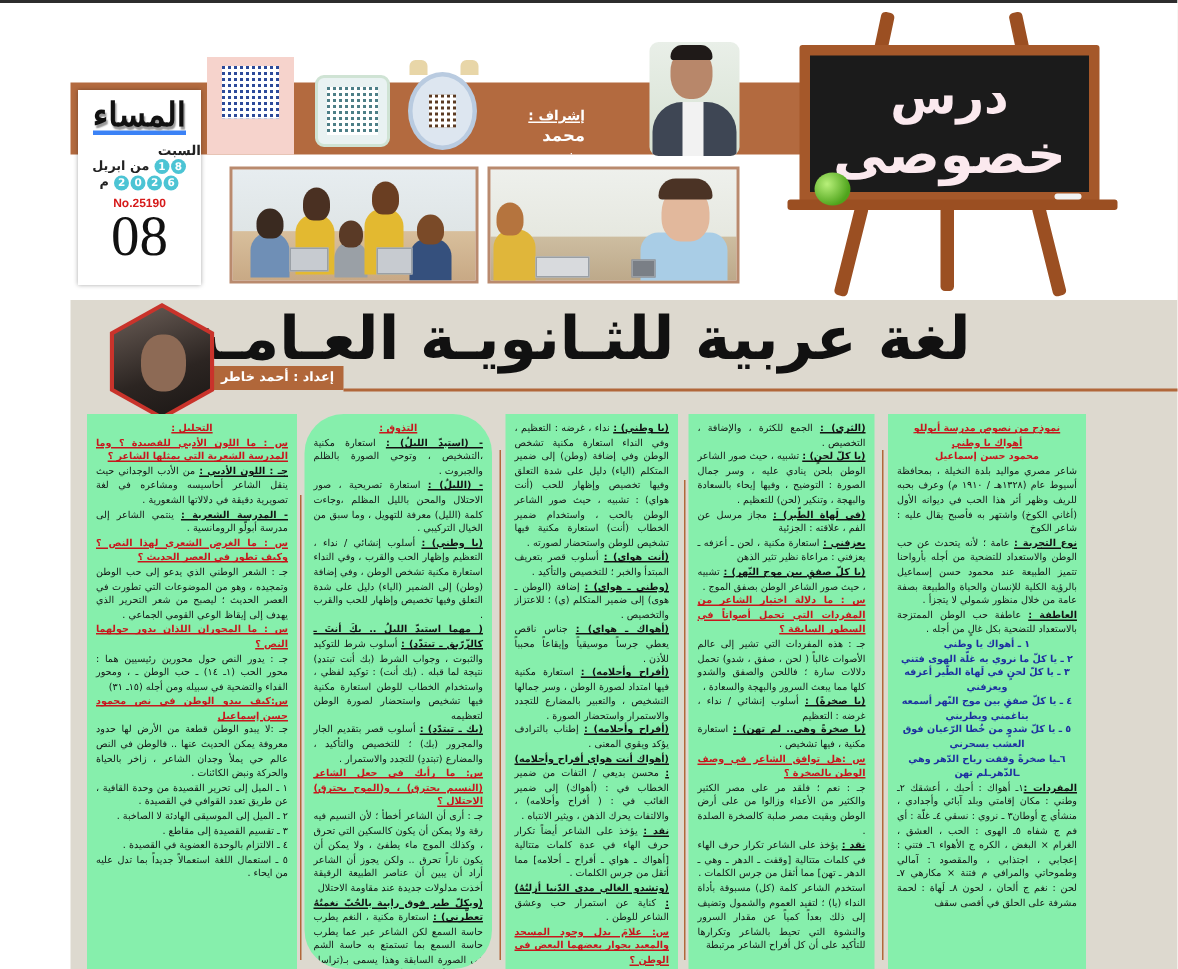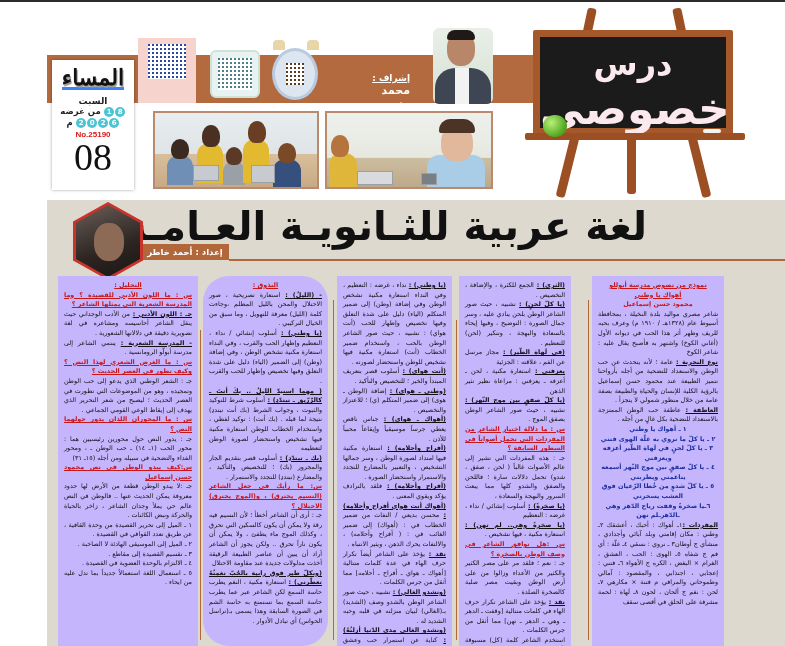--- a/index.html
+++ b/index.html
@@ -4,42 +4,42 @@
 <style>
   * { box-sizing: border-box; margin: 0; padding: 0; }
   html, body { width: 785px; height: 646px; overflow: hidden; background: #ffffff; }
   body { position: relative; font-family: "DejaVu Sans", sans-serif; direction: ltr; }
   .topline { position: absolute; left: 0; top: 0; width: 785px; height: 2px; background: #2d2d2d; }
 
   
   .band { position: absolute; left: 47px; top: 55px; width: 585px; height: 48px; background: #b36a3f; }
   .logo-card { position: absolute; left: 52px; top: 60px; width: 82px; height: 130px; background: #fff; box-shadow: 0 0 3px rgba(0,0,0,.35); text-align: center; direction: rtl; }
   .logo-text { margin-top: 6px; height: 24px; font-family: "DejaVu Serif", serif; font-weight: bold; font-size: 22px; color: #111; letter-spacing: -1px; text-shadow: 1px 2px 1px #999; border-bottom: 3px solid #3b82f6; width: 62px; margin-left: auto; margin-right: auto; line-height: 22px; }
-  .date-day { font-size: 9px; font-weight: bold; color: #222; margin-top: 6px; line-height: 10px; }
+  .date-day { font-size: 9px; font-weight: bold; color: #222; margin-top: 6px; line-height: 10px; text-align: right; }
   .date-row { font-size: 8.5px; font-weight: bold; color: #222; line-height: 11px; }
   .digit { display: inline-block; width: 10px; height: 10px; border-radius: 50%; background: #4cc4d4; color: #fff; font-size: 7px; line-height: 10px; margin: 0 0.5px; vertical-align: middle; direction: ltr; }
   .issue { font-family: "Liberation Sans", sans-serif; font-weight: bold; font-size: 8px; color: #d61a1a; margin-top: 2px; }
   .page-num { font-family: "Liberation Serif", serif; font-size: 38px; line-height: 36px; color: #111; }
 
   .qr { position: absolute; background: #fff; border-radius: 6px; }
   .qr-grid { position: absolute; left: 6px; top: 6px; right: 6px; bottom: 6px;
     background-image:
       linear-gradient(90deg, rgba(0,0,0,0) 50%, rgba(255,255,255,1) 50%),
       linear-gradient(rgba(0,0,0,0) 50%, rgba(255,255,255,1) 50%);
     background-size: 4px 4px; }
   .qr1 { left: 138px; top: 38px; width: 58px; height: 65px; background: #f6d3cc; border-radius: 0; }
   .qr1 .qr-grid { background-color: #2c4a9a; left: 10px; right: 10px; top: 6px; bottom: 24px; }
   .qr2 { left: 210px; top: 50px; width: 50px; height: 48px; background: #e9f2f2; border: 2px solid #cfe3d4; }
   .qr2 .qr-grid { background-color: #4d7f87; }
   .qr3 { left: 272px; top: 48px; width: 46px; height: 52px; border-radius: 50%; background: #dde6f0; border: 3px solid #b9cbe0; }
   .qr3 .qr-grid { background-color: #5b3a22; left: 11px; right: 11px; top: 12px; bottom: 12px; }
   .bell-l, .bell-r { position: absolute; top: 40px; width: 12px; height: 10px; background: #e8d6a8; border-radius: 4px 4px 0 0; }
   .bell-l { left: 273px; } .bell-r { left: 307px; }
 
-  .supervisor { position: absolute; left: 350px; top: 73px; width: 60px; text-align: right; direction: rtl; color: #fff; }
+  .supervisor { position: absolute; left: 330px; top: 73px; width: 60px; text-align: right; direction: rtl; color: #fff; }
   .sup-label { font-size: 9px; font-weight: bold; text-decoration: underline; line-height: 11px; }
   .sup-name { font-size: 11px; font-weight: bold; line-height: 13px; }
 
   .photo-man { position: absolute; left: 433px; top: 28px; width: 60px; height: 76px; border-radius: 6px; overflow: hidden; background: linear-gradient(180deg, #e9efe8 0%, #d6e1d2 100%); }
   .pm-head { position: absolute; left: 14px; top: 4px; width: 28px; height: 34px; border-radius: 45%; background: #b8876a; }
   .pm-hair { position: absolute; left: 14px; top: 2px; width: 28px; height: 10px; border-radius: 14px 14px 4px 4px; background: #1f1a18; }
   .pm-body { position: absolute; left: 2px; top: 40px; width: 56px; height: 40px; border-radius: 20px 20px 0 0; background: #3e4654; }
   .pm-shirt { position: absolute; left: 22px; top: 40px; width: 14px; height: 36px; background: #f2f2f2; }
 
   .photo { position: absolute; border: 2px solid #b98a6e; overflow: hidden; }
@@ -48,63 +48,63 @@
   .kid { position: absolute; border-radius: 50% 50% 40% 40%; }
   .shirt { position: absolute; border-radius: 12px 12px 0 0; }
   .laptop { position: absolute; background: #c7cbd0; border: 1px solid #9aa0a6; }
 
   
   .board-wrap { position: absolute; left: 525px; top: 8px; width: 225px; height: 190px; }
   .leg { position: absolute; background: #9b4f22; border-radius: 3px; }
   .board { position: absolute; left: 8px; top: 22px; width: 200px; height: 105px; background: #1b1b1b; border: 7px solid #a5582a; border-radius: 2px; }
   .board-t1, .board-t2 { position: absolute; width: 100%; text-align: center; color: #fbe9ee; font-weight: bold; font-family: "DejaVu Sans", sans-serif; }
   .board-t1 { top: 8px; font-size: 32px; }
-  .board-t2 { top: 46px; font-size: 44px; }
+  .board-t2 { top: 46px; font-size: 36px; }
   .tray { position: absolute; left: 0; top: 125px; width: 220px; height: 7px; background: #9b4f22; border-radius: 2px; }
   .apple { position: absolute; left: 18px; top: 107px; width: 24px; height: 22px; border-radius: 50%; background: radial-gradient(circle at 35% 35%, #b8f07a, #4fa41c 70%); }
   .chalk { position: absolute; left: 178px; top: 121px; width: 18px; height: 4px; background: #f2f2f2; border-radius: 2px; }
 
   
   .section { position: absolute; left: 47px; top: 200px; width: 738px; height: 446px; background: #ddd9cf; }
   .title-area { position: absolute; left: 16px; top: 0; width: 626px; height: 64px; }
   .main-title { position: absolute; right: 42px; top: 2px; font-family: "DejaVu Sans", sans-serif; font-weight: bold; font-size: 40px; color: #111; direction: rtl; letter-spacing: 1px; line-height: 48px; }
   .author-bar { position: absolute; left: 78px; top: 44px; width: 88px; height: 16px; background: #b1673a; color: #fff; font-size: 8.5px; font-weight: bold; direction: rtl; text-align: center; line-height: 16px; }
   .title-rule { position: absolute; left: 166px; top: 59px; width: 572px; height: 2px; background: #b1673a; }
   .hex { position: absolute; left: 10px; top: 2px; width: 70px; height: 78px; clip-path: polygon(50% 0%, 100% 25%, 100% 75%, 50% 100%, 0% 75%, 0% 25%); background: #c9332b; }
   .hex-inner { position: absolute; left: 3px; top: 3px; width: 64px; height: 72px; clip-path: polygon(50% 0%, 100% 25%, 100% 75%, 50% 100%, 0% 75%, 0% 25%); background: linear-gradient(160deg, #6b5e57 0%, #2c2522 60%, #1a1614 100%); }
   .hex-face { position: absolute; left: 18px; top: 18px; width: 30px; height: 38px; border-radius: 45%; background: #8d6a55; }
 
-  .col { position: absolute; top: 76px; height: 370px; background: #c4b5fd; direction: rtl; text-align: justify; font-family: "DejaVu Sans", sans-serif; font-size: 6.4px; line-height: 9.6px; color: #111; padding: 5px 6px 0 6px; overflow: hidden; }
+  .col { position: absolute; top: 76px; height: 370px; background: #86efac; direction: rtl; text-align: justify; font-family: "DejaVu Sans", sans-serif; font-size: 6.4px; line-height: 9.6px; color: #111; padding: 5px 6px 0 6px; overflow: hidden; }
   .col p { margin: 0; }
   .col .q { color: #c8161d; font-weight: bold; text-decoration: underline; }
   .col .hd { color: #c8161d; font-weight: bold; text-decoration: underline; text-align: center; }
   .col .term { font-weight: bold; text-decoration: underline; }
   .col .blue { color: #1d2fa0; font-weight: bold; text-align: center; }
   .col .poet { color: #c8161d; font-weight: bold; text-align: center; }
   .col-rule { position: absolute; width: 1px; background: #b1673a; }
 
   .c1 { left: 592px; width: 132px; }
-  .c2 { left: 459px; width: 112px; }
+  .c2 { left: 459px; width: 124px; }
   .c3 { left: 337px; width: 115px; }
   .c4 { left: 203px; width: 125px; }
   .c5 { left: 58px; width: 140px; }
 </style>
 </head>
 <body>
 
 <div class="topline"></div>
 
 <div class="band"></div>
 
 <div class="logo-card">
   <div class="logo-text">المساء</div>
   <div class="date-day">السبت</div>
   <div class="date-row">
     <span><span class="digit">8</span><span class="digit">1</span></span>
-    <span>من غرضه</span>
+    <span>من ابريل</span>
   </div>
   <div class="date-row">
     <span><span class="digit">6</span><span class="digit">2</span><span class="digit">0</span><span class="digit">2</span></span>
     <span>م</span>
   </div>
   <div class="issue">No.25190</div>
   <div class="page-num">08</div>
 </div>
 
 <div class="qr qr1">
@@ -218,29 +218,29 @@
     <p><span>جـ : نعم ؛ فلقد مر على مصر الكثير والكثير من الأعداء  وزالوا من على أرض الوطن وبقيت مصر صلبة كالصخرة الصلدة .</span></p>
     <p><span class="term">نقد :</span><span> يؤخذ على الشاعر تكرار حرف الهاء في كلمات متتالية [وقفت ـ الدهر ـ وهي ـ الدهر ـ تهن] مما أثقل من جرس الكلمات .</span></p>
     <p><span>استخدم الشاعر كلمة (كل) مسبوقة بأداة النداء (يا) ؛ لتفيد العموم والشمول وتضيف إلى ذلك بعداً كمياً عن مقدار السرور والنشوة التي تحيط بالشاعر وتكرارها للتأكيد على أن كل أفراح  الشاعر مرتبطة</span></p>
   </div>
 <div class="col c3" style="top:276px;">
     <p><span class="term">(يا وطني) :</span><span> نداء ، غرضه : التعظيم ، وفي النداء استعارة مكنية تشخص الوطن وفي إضافة (وطن) إلى ضمير المتكلم (الياء) دليل على شدة التعلق وفيها تخصيص وإظهار للحب  (أنت هواي) : تشبيه ، حيث صور الشاعر الوطن بالحب ، واستخدام ضمير الخطاب (أنت) استعارة مكنية فيها تشخيص للوطن واستحضار لصورته .</span></p>
     <p><span class="term">(أنت هواي) :</span><span> أسلوب قصر بتعريف المبتدأ والخبر ؛ للتخصيص والتأكيد .</span></p>
     <p><span class="term">(وطني ـ هواي) :</span><span> إضافة (الوطن ـ هوى) إلى ضمير المتكلم (ي) ؛ للاعتزاز والتخصيص .</span></p>
     <p><span class="term">(أهواك ـ هواي) :</span><span> جناس  ناقص يعطي جرساً موسيقياً وإيقاعاً محبباً للأذن .</span></p>
     <p><span class="term">(أفراح وأحلامه) :</span><span> استعارة مكنية فيها امتداد لصورة الوطن ، وسر جمالها التشخيص ، والتعبير بالمضارع للتجدد والاستمرار واستحضار الصورة .</span></p>
-    <p><span class="term">(أفراح وأحلامه) :</span><span> فلقد بالترادف يؤكد ويقوي المعنى .</span></p>
+    <p><span class="term">(أفراح وأحلامه) :</span><span> إطناب بالترادف يؤكد ويقوي المعنى .</span></p>
     <p><span class="term">(أهواك أنت هواي أفراح وأحلامه) :</span><span> محسن بديعي / التفات من ضمير الخطاب في : (أهواك) إلى ضمير الغائب في : ( أفراح وأحلامه) ، والالتفات يحرك الذهن ، ويثير الانتباه .</span></p>
     <p><span class="term">نقد :</span><span> يؤخذ على الشاعر أيضاً تكرار حرف الهاء في عدة كلمات متتالية [أهواك ـ هواي ـ أفراح ـ أحلامه] مما أثقل من جرس الكلمات .</span></p>
-    <p><span class="term">(وتشدو الغالي) :</span><span> تشبيه ، حيث صور الشاعر الوطن بالشدو وصف (الشديد) بـ(الغالي) لبيان منزلته في قلبه  وحبه الشديد له .</span></p>
     <p><span class="term">(وتشدو الغالي مدى الدّنيا أزلتُهُ) :</span><span> كناية عن استمرار حب وعشق الشاعر للوطن .</span></p>
     <p class="q"><span>س: علامَ يدل وجود المسجد والمعبد بجوار بعضهما البعض في الوطن ؟</span></p>
   </div>
 <div class="col c4" style="top:276px;border-radius:26px;">
     <p class="hd"><span>التذوق :</span></p>
+    <p><span class="term">- (استبدّ الليلُ) :</span><span> استعارة مكنية ،التشخيص ، وتوحي الصورة بالظلم والجبروت .</span></p>
     <p><span class="term">- (الليلُ) :</span><span> استعارة تصريحية ، صور الاحتلال والمحن بالليل المظلم ،وجاءت كلمة (الليل) معرفة للتهويل ، وما سبق من الخيال التركيبي .</span></p>
     <p><span class="term">(يا وطني) :</span><span> أسلوب إنشائي / نداء ، التعظيم وإظهار الحب والقرب ، وفي النداء استعارة مكنية تشخص الوطن ، وفي إضافة (وطن) إلى الضمير (الياء) دليل على شدة التعلق وفيها تخصيص وإظهار للحب والقرب .</span></p>
     <p><span class="term">( مهما استبدّ الليلُ .. بكَ أنتَ ـ كالزّرّيق ـ تبتدّدِ) :</span><span> أسلوب شرط للتوكيد والثبوت ، وجواب الشرط (بك أنت تبتددِ) نتيجة لما قبله . (بك أنت) : توكيد لفظي ، واستخدام الخطاب للوطن استعارة مكنية فيها تشخيص واستحضار لصورة الوطن لتعظيمه</span></p>
     <p><span class="term">(بك ـ تبتدّدِ) :</span><span> أسلوب قصر بتقديم الجار والمجرور (بك) ؛ للتخصيص والتأكيد ، والمضارع (تبتددِ) للتجدد والاستمرار .</span></p>
     <p class="q"><span>س: ما رأيك في جعل الشاعر (النسيم يحترق) ، و(الموج يحترق) الاحتلال ؟</span></p>
     <p><span>جـ : أرى أن الشاعر أخطأ ؛ لأن النسيم فيه رقة ولا يمكن أن يكون كالسكين التي تحرق ، وكذلك الموج ماء يطفئ ، ولا يمكن أن يكون ناراً تحرق .. ولكن يجوز أن الشاعر أراد أن يبين أن عناصر الطبيعة الرقيقة أخذت مدلولات جديدة عند مقاومة الاحتلال</span></p>
     <p><span class="term">(وبكلّ طير فوق رابية بالحُبّ نغمتُهُ تعطّرني) :</span><span> استعارة مكنية ، النغم يطرب حاسة السمع لكن الشاعر عبر عما يطرب حاسة السمع بما تستمتع به حاسة الشم في الصورة السابقة وهذا يسمى بـ(تراسل الحواس) أي تبادل الأدوار .</span></p>
   </div>
 <div class="col c5" style="top:276px;">
     <p class="hd"><span>التحليل :</span></p>

